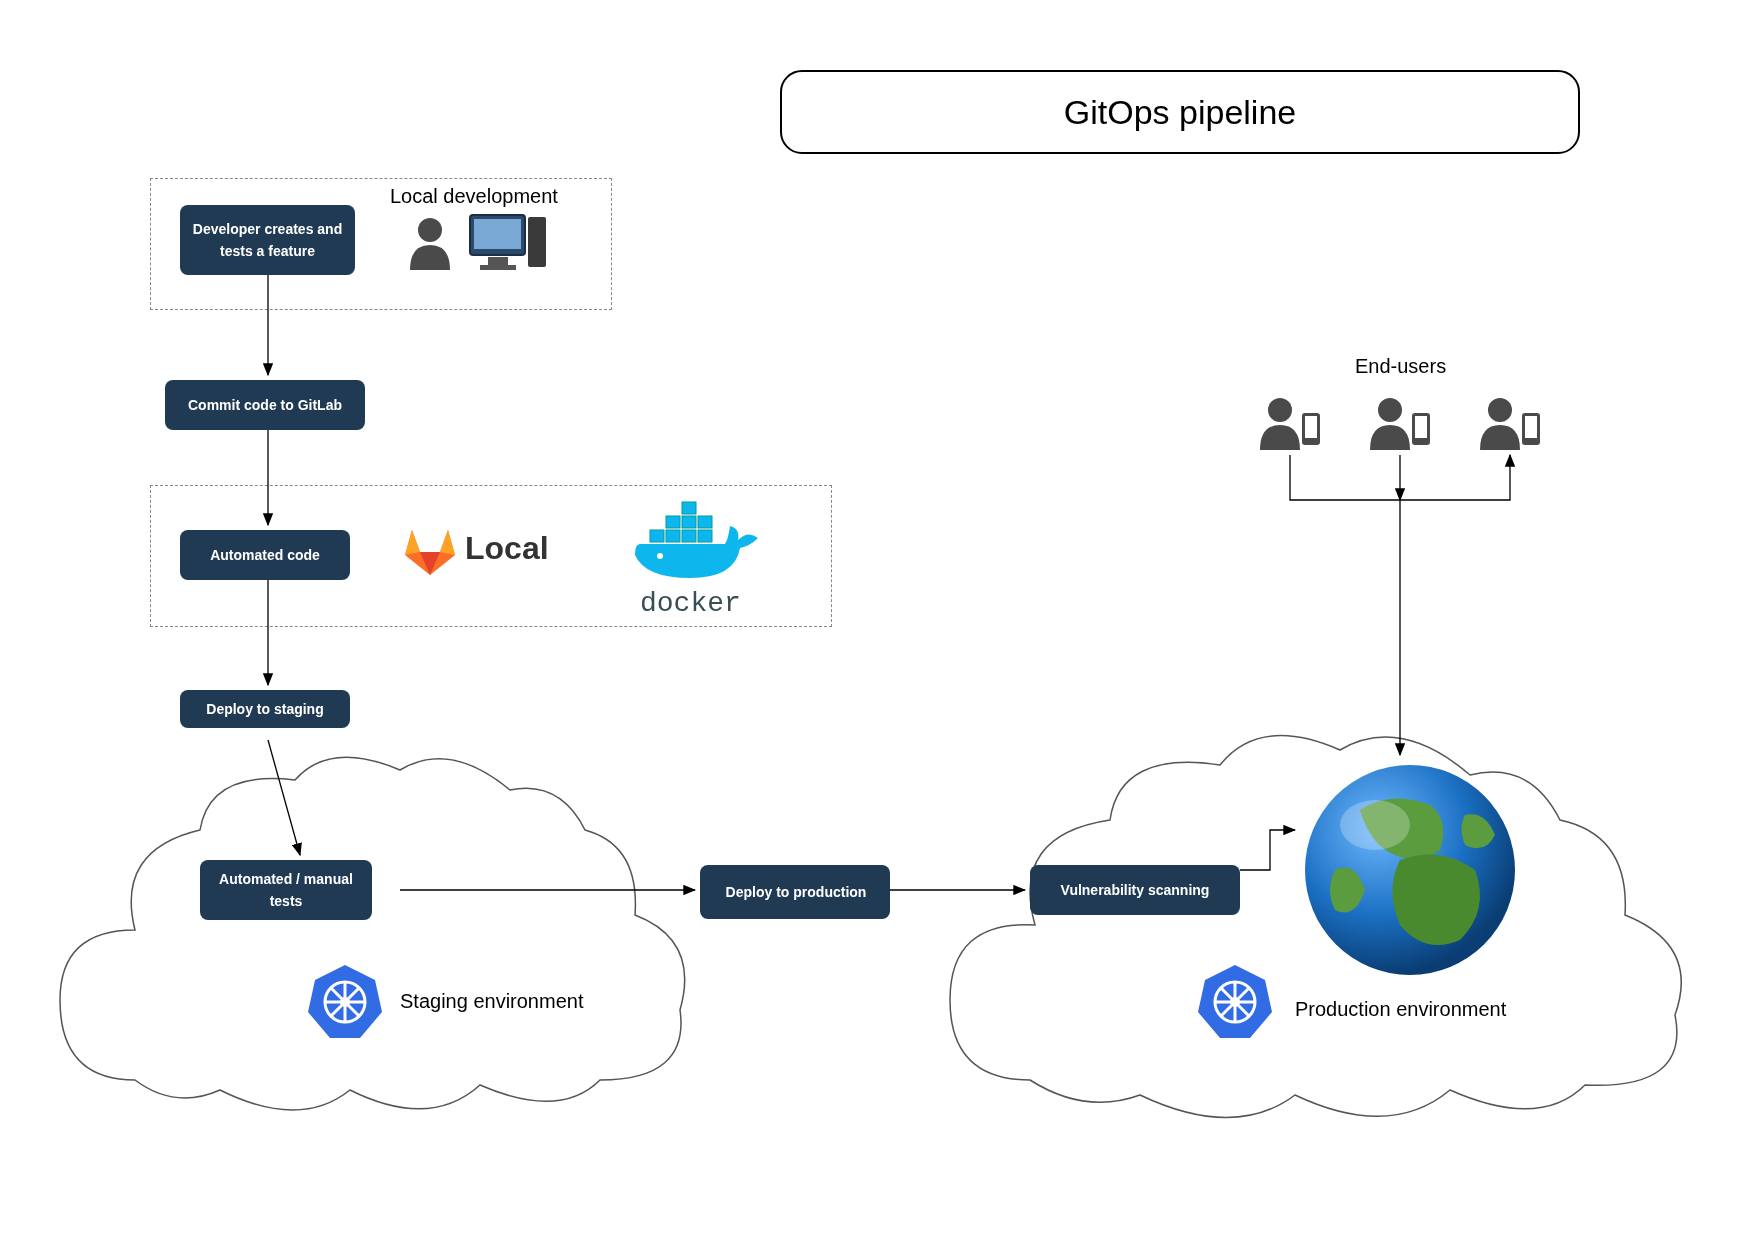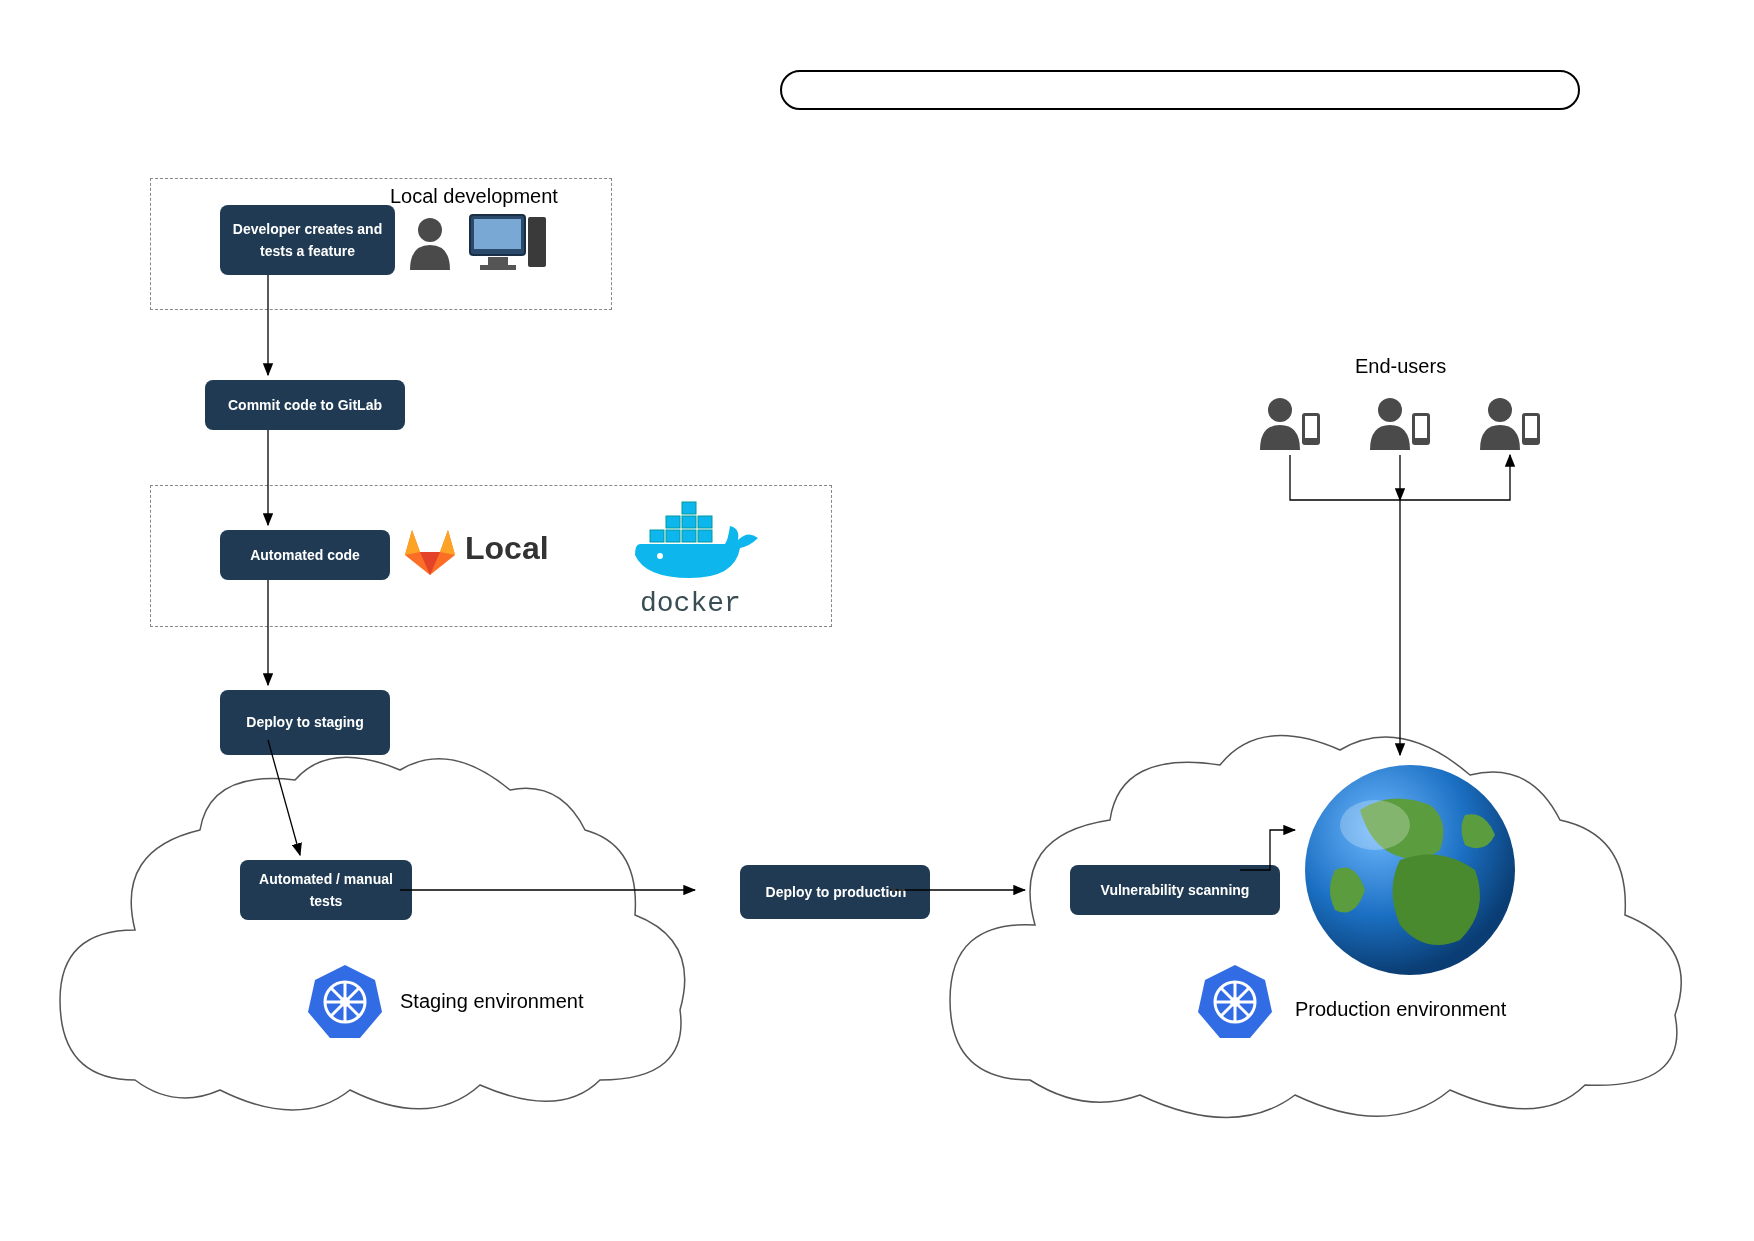--- a/index.html
+++ b/index.html
@@ -19,21 +19,20 @@
     border-radius: 8px;
     display: flex;
     align-items: center;
     justify-content: center;
     text-align: center;
     font-size: 14px;
     font-weight: 600;
     padding: 6px 10px;
     box-sizing: border-box;
     line-height: 1.6;
-    margin-left: 40px;
   }
   .dashed {
     position: absolute;
     border: 1.5px dashed #888;
     background: transparent;
   }
   .title-box {
     position: absolute;
     border: 2px solid #000;
     border-radius: 22px;
@@ -53,20 +52,21 @@
     position: absolute;
     left: 0;
     top: 0;
     pointer-events: none;
   }
 </style>
 </head>
 <body>
 
 <div class="title-box" style="left:780px; top:70px; width:800px;">
+  <div>GitOps pipeline</div>
 </div>
 
 <div class="dashed" style="left:150px; top:178px; width:460px; height:130px;"></div>
 <div class="label" style="left:390px; top:185px;">Local development</div>
 
 <svg class="overlay" width="1754" height="1241">
 
   <g transform="translate(410,215)">
     <circle cx="20" cy="15" r="12" fill="#4a4a4a"></circle>
     <path d="M 0 55 Q 0 30 20 30 Q 40 30 40 55 Z" fill="#4a4a4a"></path>
@@ -116,21 +116,21 @@
     <rect x="52" y="16" width="14" height="12" fill="#0db7ed" stroke="#099" stroke-width="1"></rect>
     <rect x="68" y="16" width="14" height="12" fill="#0db7ed" stroke="#099" stroke-width="1"></rect>
     <rect x="52" y="2" width="14" height="12" fill="#0db7ed" stroke="#099" stroke-width="1"></rect>
 
     <path d="M 10 44 Q 5 44 5 55 Q 15 78 60 78 Q 105 78 110 48 Q 120 46 128 38 Q 118 30 108 40 Q 110 28 100 26 Q 98 40 95 44 L 10 44 Z" fill="#0db7ed"></path>
     <circle cx="30" cy="56" r="3" fill="#fff"></circle>
   </g>
 </svg>
 <div class="label" style="left:640px; top:580px; font-size:28px; font-weight:500; color:#394d54; font-family: Liberation Mono, monospace; margin-top: 8px;">docker</div>
 
-<div class="box" style="left:180px; top:690px; width:170px; height:65px;">
+<div class="box" style="left:180px; top:690px; width:170px; height:38px;">
   <span>Deploy to staging</span>
 </div>
 
 <svg class="overlay" width="1754" height="1241">
   <g>
     <path d="M 135 1080
              Q 60 1080 60 1000
              Q 60 930 135 930
              Q 115 850 200 830
              Q 210 770 295 780

